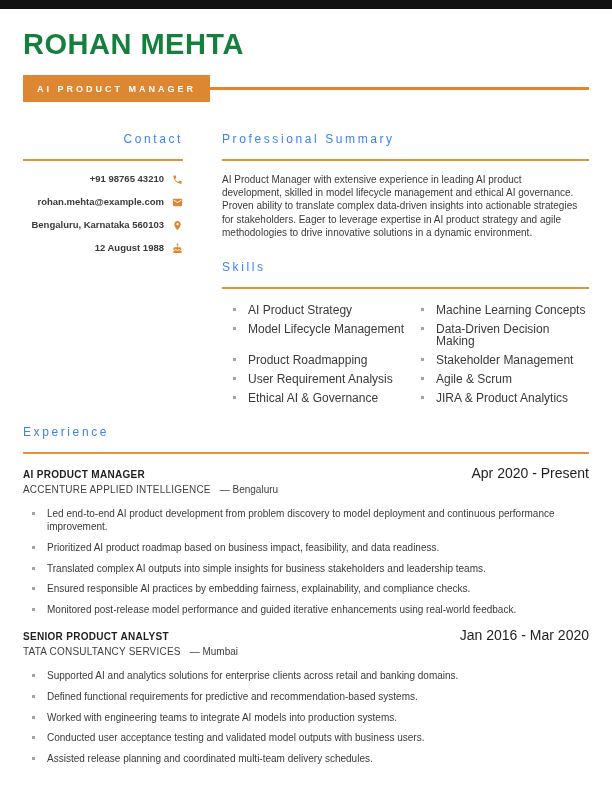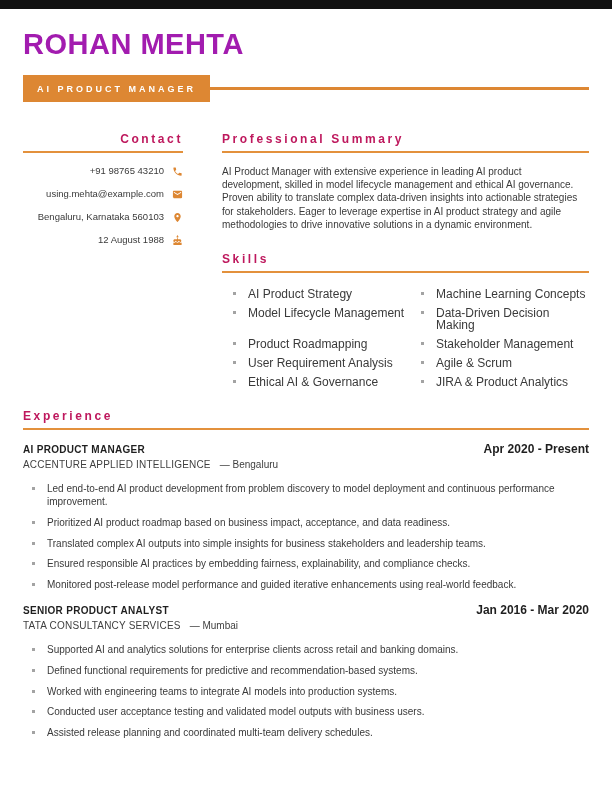--- a/index.html
+++ b/index.html
@@ -13,21 +13,21 @@
   }
   .topbar { height: 9px; width: 100%; background: #121212; }
   .page { padding: 0 23px; }
 
   
   .name {
     margin-top: 19px;
     font-size: 29px;
     font-weight: bold;
     letter-spacing: 0.5px;
-    color: #a21caf;
+    color: #15803d;
     line-height: 33px;
   }
   .badge-row { display: flex; align-items: center; margin-top: 14px; }
   .badge {
     background: #DD8733;
     color: #ffffff;
     font-size: 9px;
     font-weight: bold;
     letter-spacing: 3px;
     padding: 9px 14px 8px 14px;
@@ -35,31 +35,31 @@
   }
   .badge-line { flex: 1; height: 3px; background: #DD8733; }
 
   
   .columns { display: flex; margin-top: 30px; }
   .left-col { width: 160px; flex: none; }
   .right-col { flex: 1; margin-left: 39px; }
 
   .section-heading {
     font-size: 12px;
-    font-weight: bold;
+    font-weight: normal;
     letter-spacing: 2.6px;
-    color: #be185d;
-    padding-bottom: 5px;
+    color: #3b82f6;
+    padding-bottom: 13px;
     border-bottom: 2px solid #E3913C;
     line-height: 14px;
   }
   .left-col .section-heading { text-align: right; }
 
   
-  .contact-list { margin-top: 12px; }
+  .contact-list { margin-top: 12px; font-weight: bold; }
   .contact-row {
     display: flex; justify-content: flex-end; align-items: center;
     margin-bottom: 11px;
   }
   .contact-text { font-size: 9.5px; color: #3a3a3a; line-height: 12px; }
   .contact-icon { margin-left: 8px; width: 11px; height: 11px; display: inline-flex; }
   .contact-icon svg { width: 11px; height: 11px; }
 
   
   .summary-text {
@@ -94,21 +94,21 @@
   
   .experience-section { margin-top: 21px; }
   .experience-section .section-heading { border-bottom-width: 2px; }
   .job { margin-top: 13px; }
   .job-header { display: flex; justify-content: space-between; align-items: baseline; }
   .job-title {
     font-size: 10px; font-weight: bold; color: #1f1f1f;
     letter-spacing: 0.3px; line-height: 13px;
   }
   .job-dates {
-    font-size: 12px; font-weight: bold; color: #1f1f1f; line-height: 13px;
+    font-size: 14px; font-weight: normal; color: #1f1f1f; line-height: 13px;
   }
   .company-line { margin-top: 2px; font-size: 10px; color: #3f3f3f; line-height: 13px; }
   .company-name { letter-spacing: 0.2px; }
   .company-location { margin-left: 9px; }
 
   .job-bullets { list-style: none; margin-top: 11px; }
   .job-bullets li {
     position: relative;
     padding-left: 24px;
     font-size: 10px;
@@ -139,21 +139,21 @@
       <div class="contact-list" id="contact-list">
           <div class="contact-row">
             <span class="contact-text">+91 98765 43210</span>
             <span class="contact-icon">
               <svg viewBox="0 0 24 24" xmlns="http://www.w3.org/2000/svg">
                 <path fill="#DD8733" d="M6.62 10.79c1.44 2.83 3.76 5.14 6.59 6.59l2.2-2.21c.27-.27.67-.36 1.02-.24 1.12.37 2.33.57 3.57.57.55 0 1 .45 1 1V20c0 .55-.45 1-1 1-9.39 0-17-7.61-17-17 0-.55.45-1 1-1h3.5c.55 0 1 .45 1 1 0 1.25.2 2.45.57 3.57.11.35.03.74-.25 1.02l-2.2 2.2z"></path>
               </svg>
             </span>
           </div>
           <div class="contact-row">
-            <span class="contact-text">using.mehta@example.com</span>
+            <span class="contact-text">rohan.mehta@example.com</span>
             <span class="contact-icon">
               <svg viewBox="0 0 24 24" xmlns="http://www.w3.org/2000/svg">
                 <path fill="#DD8733" d="M20 4H4c-1.1 0-1.99.9-1.99 2L2 18c0 1.1.9 2 2 2h16c1.1 0 2-.9 2-2V6c0-1.1-.9-2-2-2zm0 4l-8 5-8-5V6l8 5 8-5v2z"></path>
               </svg>
             </span>
           </div>
           <div class="contact-row">
             <span class="contact-text">Bengaluru, Karnataka 560103</span>
             <span class="contact-icon">
               <svg viewBox="0 0 24 24" xmlns="http://www.w3.org/2000/svg">
@@ -202,21 +202,21 @@
     <div id="jobs">
         <div class="job">
           <div class="job-header">
             <span class="job-title">AI PRODUCT MANAGER</span>
             <span class="job-dates">Apr 2020 - Present</span>
           </div>
           <div class="company-line"><span class="company-name">ACCENTURE APPLIED INTELLIGENCE</span><span class="company-location">— Bengaluru</span></div>
           <ul class="job-bullets">
             <li><span class="bullet-sq"></span><span>Led end-to-end AI product development from problem discovery to model deployment and continuous performance improvement.</span></li>
             <li><span class="bullet-sq"></span></li>
-            <li><span class="bullet-sq"></span><span>Prioritized AI product roadmap based on business impact, acceptance, and data readiness.</span></li>
+            <li><span class="bullet-sq"></span><span>Prioritized AI product roadmap based on business impact, feasibility, and data readiness.</span></li>
             <li><span class="bullet-sq"></span><span>Translated complex AI outputs into simple insights for business stakeholders and leadership teams.</span></li>
             <li><span class="bullet-sq"></span><span>Ensured responsible AI practices by embedding fairness, explainability, and compliance checks.</span></li>
             <li><span class="bullet-sq"></span><span>Monitored post-release model performance and guided iterative enhancements using real-world feedback.</span></li>
           </ul>
         </div>
         <div class="job">
           <div class="job-header">
             <span class="job-title">SENIOR PRODUCT ANALYST</span>
             <span class="job-dates">Jan 2016 - Mar 2020</span>
           </div>

